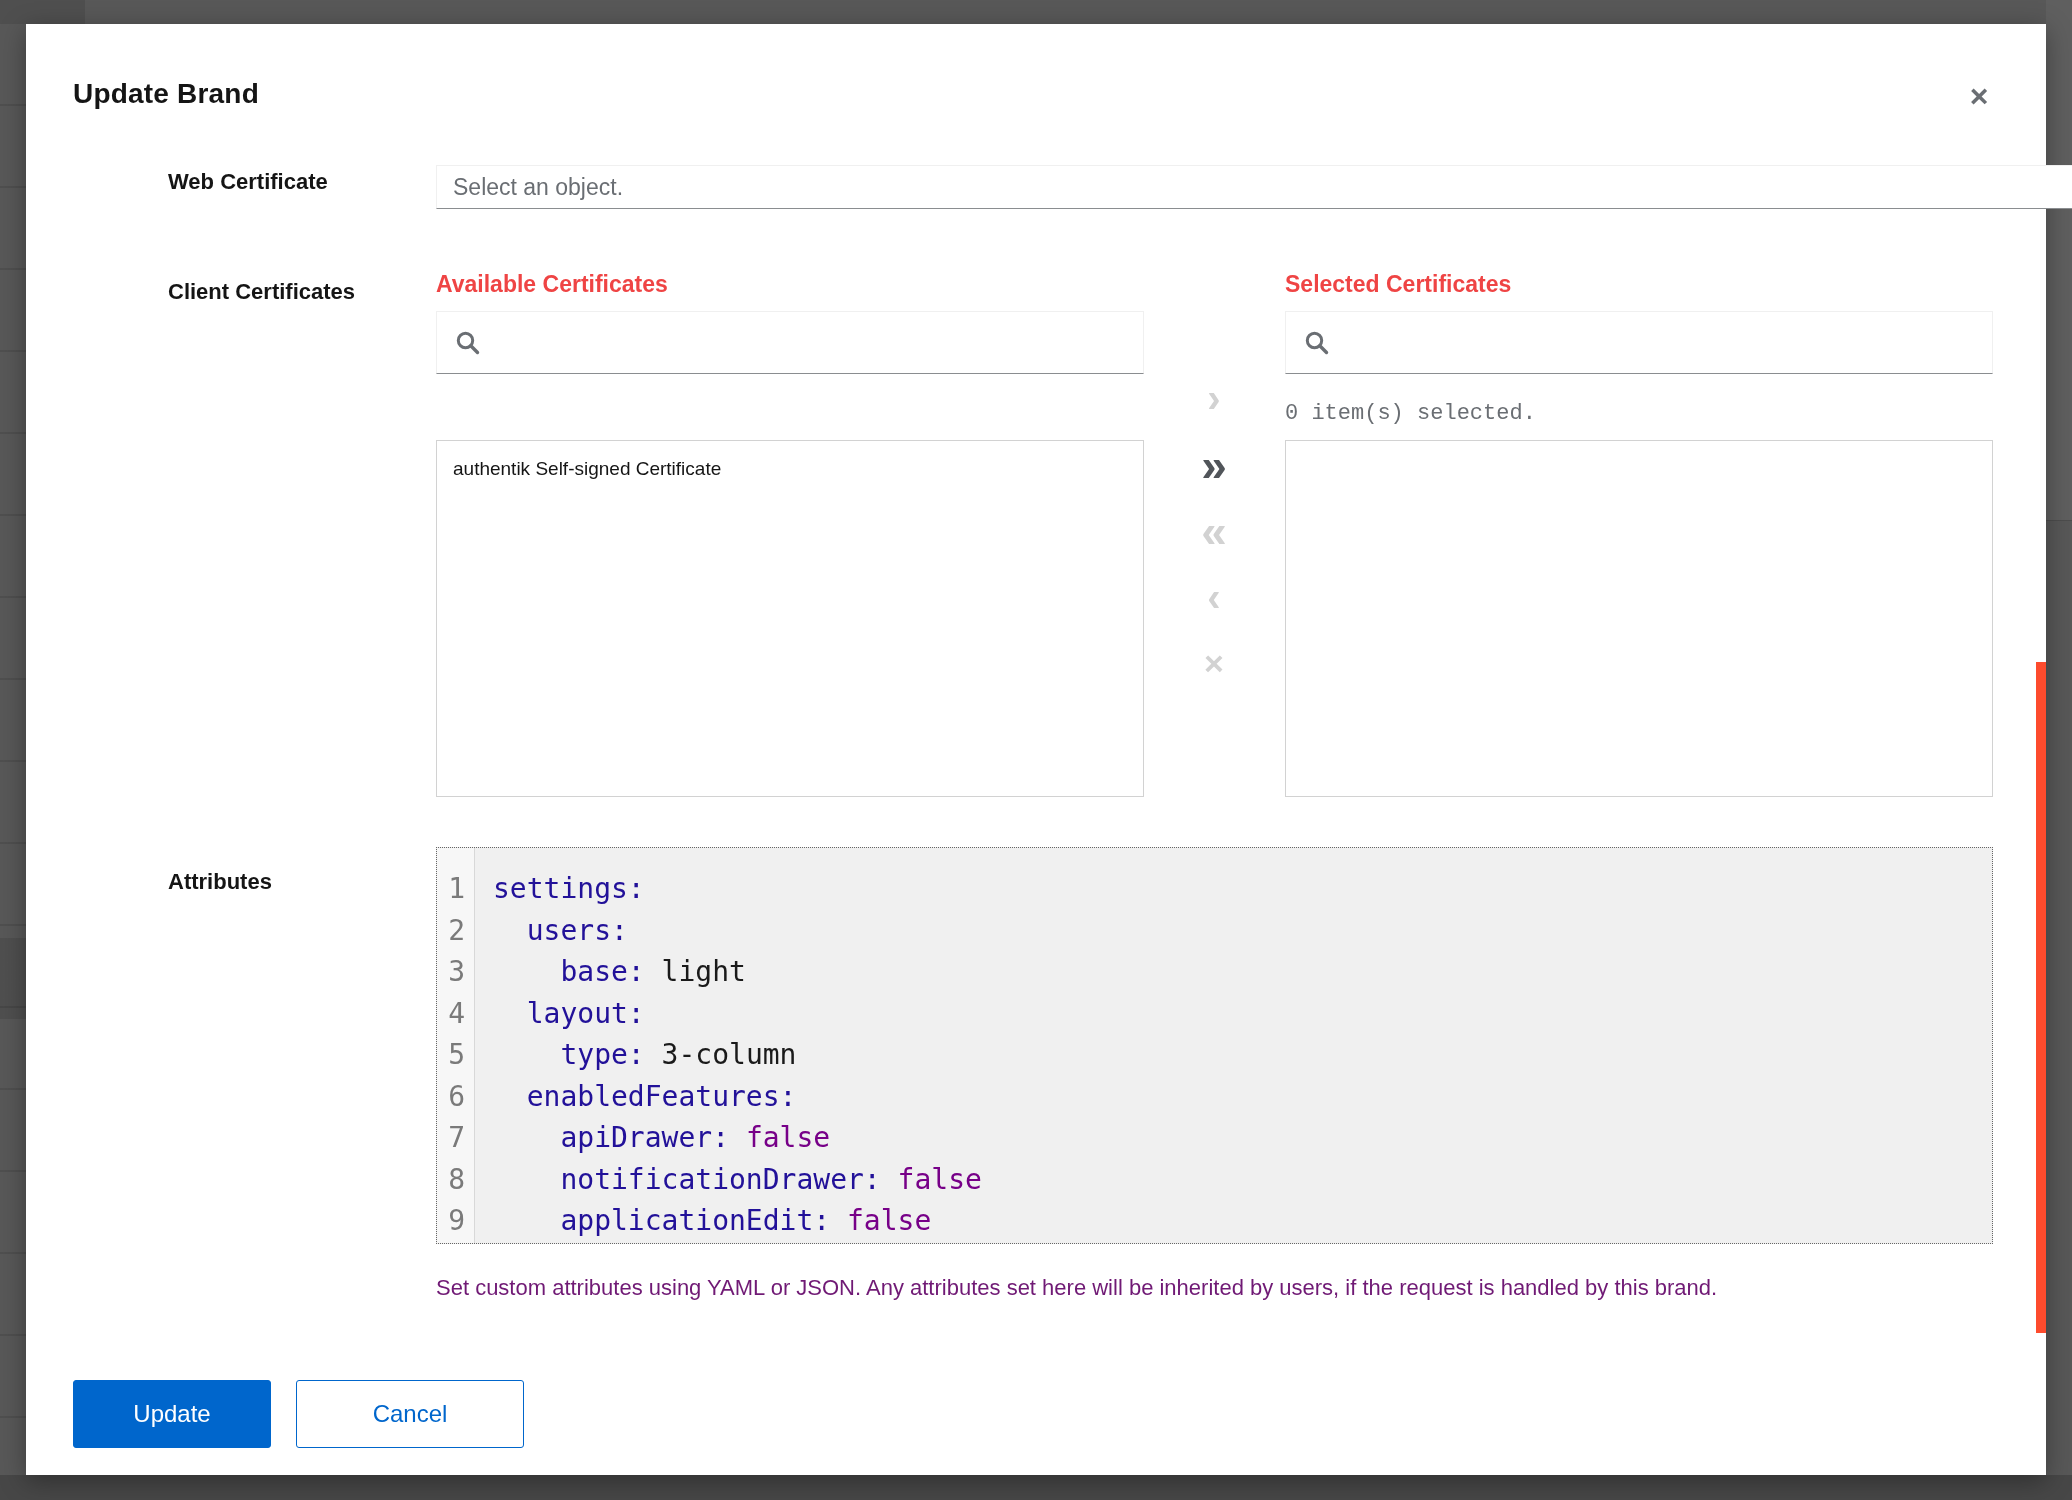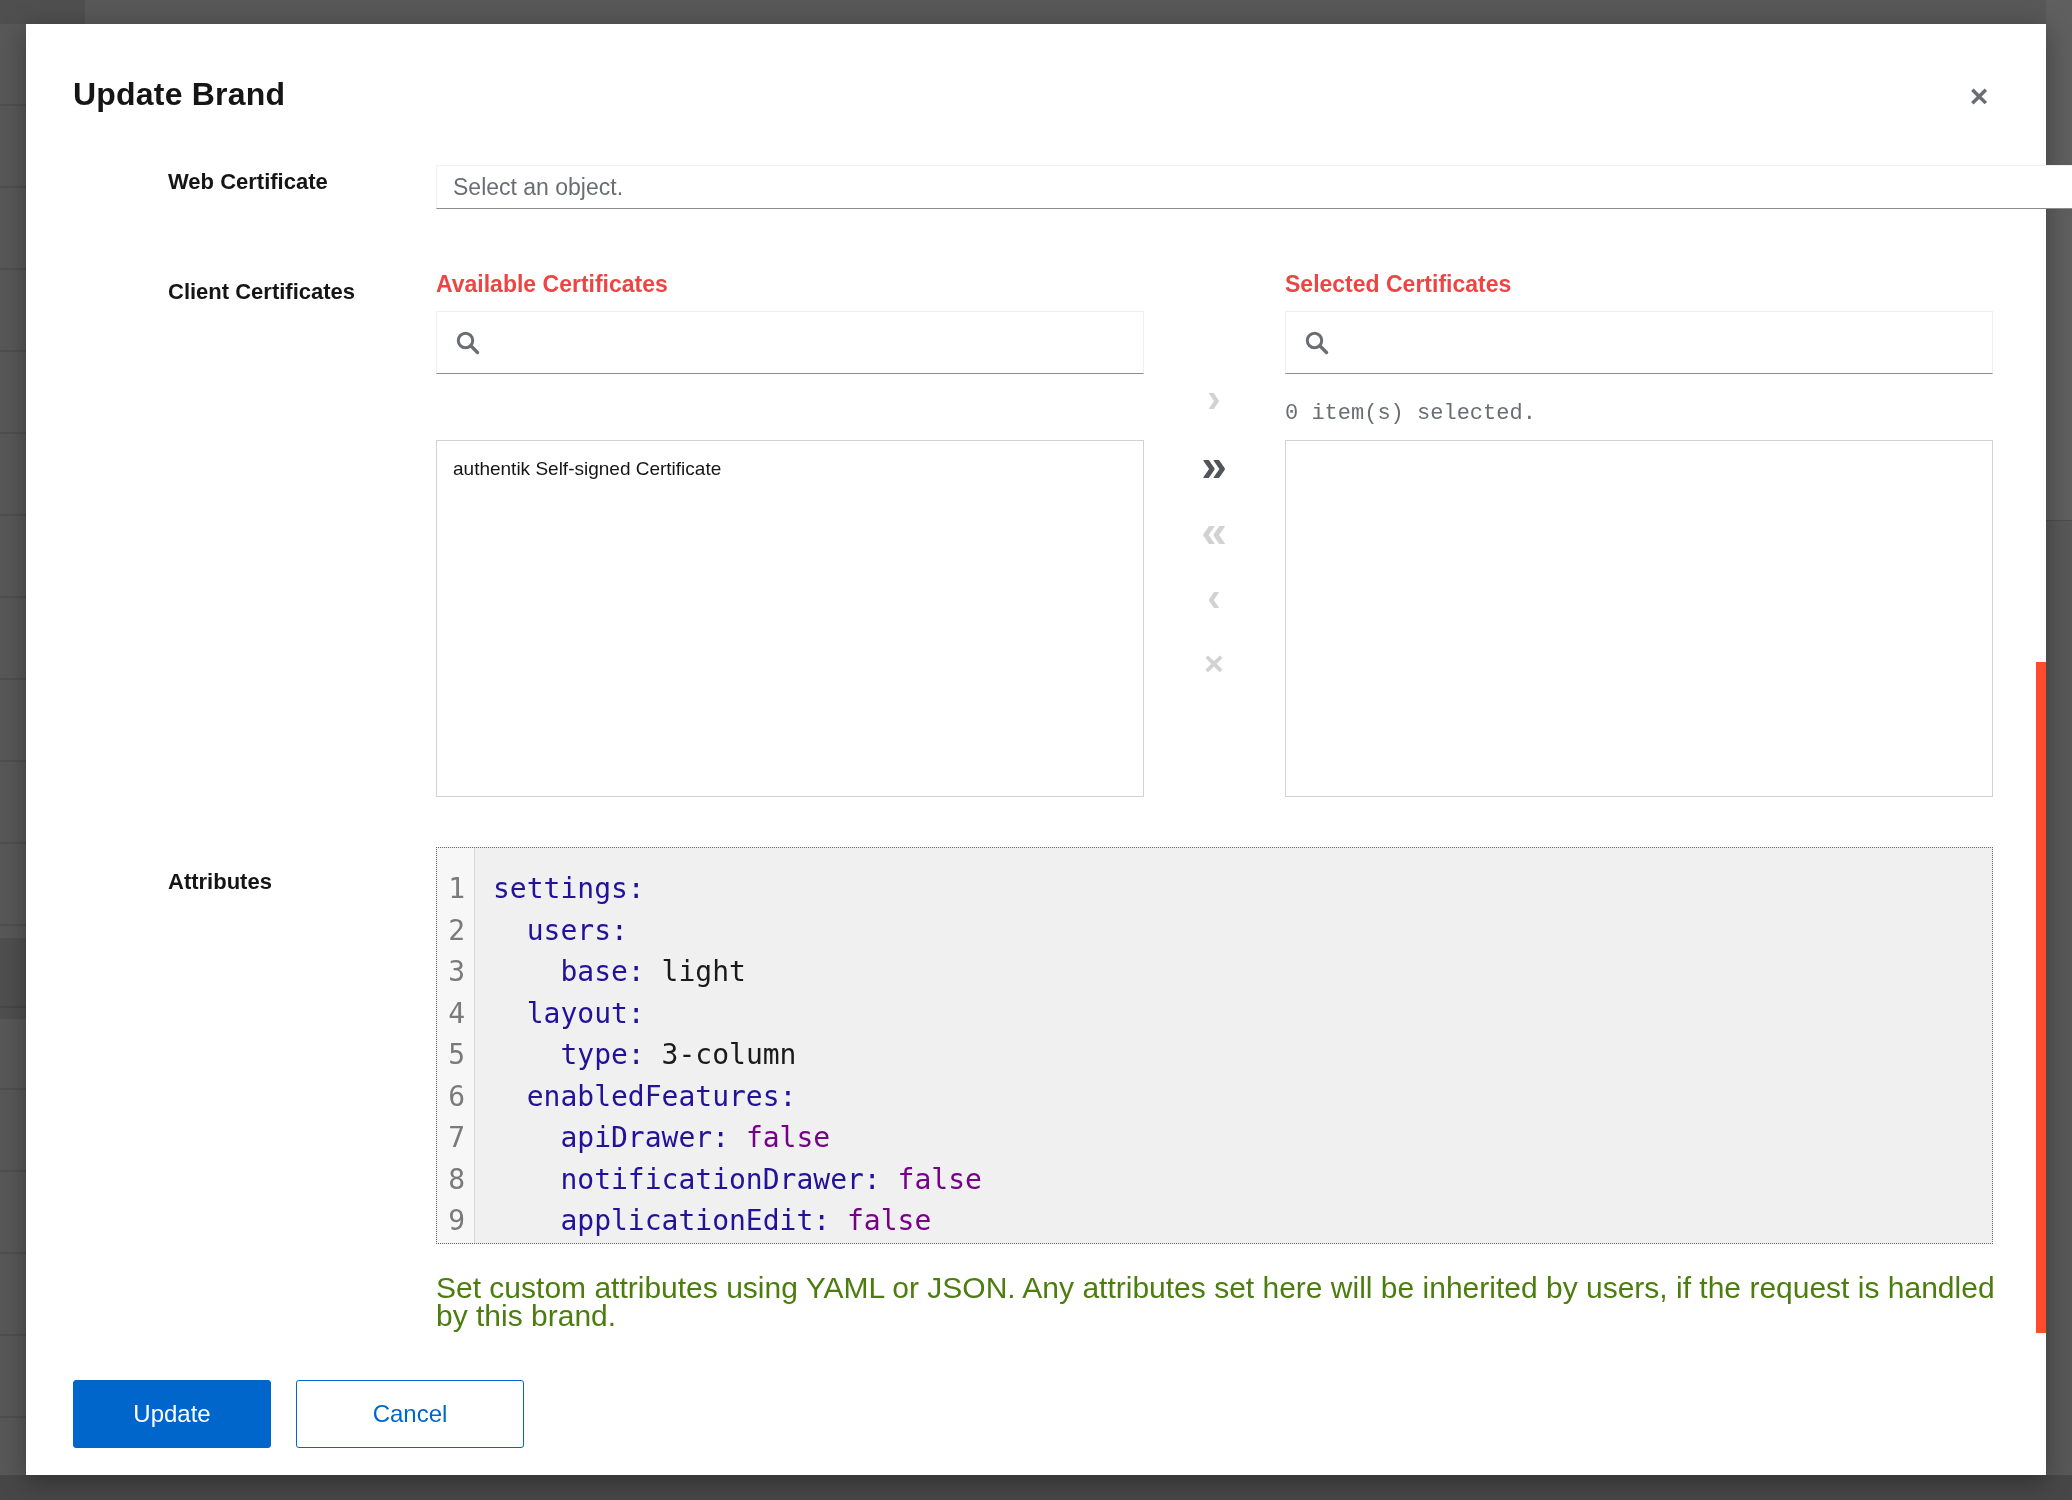--- a/index.html
+++ b/index.html
@@ -25,21 +25,21 @@
   }
   .bd-right-top{position:absolute;left:2046px;top:0;width:26px;height:521px;background:#5f5f5f;border-bottom:1px solid rgba(0,0,0,0.18);}
   .bd-bottom{position:absolute;left:0;top:1475px;width:2072px;height:25px;background:#474747;}
 
   
   .modal{
     position:absolute;left:26px;top:24px;width:2020px;height:1451px;
     background:#ffffff;box-shadow:0 6px 24px rgba(0,0,0,0.35);
   }
   .modal-title{
-    position:absolute;left:47px;top:48px;font-size:32px;line-height:44px;
+    position:absolute;left:47px;top:48px;font-size:28px;line-height:44px;
     font-weight:600;color:#151515;letter-spacing:.2px;
   }
   .close-btn{
     position:absolute;left:1931px;top:50px;width:44px;height:44px;
     background:none;border:none;cursor:pointer;
     font-size:32px;font-weight:700;color:#6a6e73;line-height:44px;text-align:center;
     font-family:"Liberation Sans",sans-serif;
   }
 
   .form-label{
@@ -117,21 +117,21 @@
   }
   .gutter .ln{padding-right:9px;}
   .codecol{flex:1;padding-top:20px;overflow:hidden;}
   .codecol .cl{padding-left:18px;white-space:pre;color:#1a1a1a;}
   .tok-key{color:var(--code-key);}
   .tok-kw{color:var(--code-kw);}
   .tok-plain{color:#1a1a1a;}
 
   .help-text{
     position:absolute;left:410px;top:1250px;width:1560px;
-    font-size:30px;color:#4d7c0f;line-height:28px;
+    font-size:22px;color:#701a75;line-height:28px;
   }
 
   
   .btn{
     position:absolute;top:1356px;height:68px;font-family:"Liberation Sans",sans-serif;
     font-size:24px;border-radius:3px;cursor:pointer;
   }
   .btn-primary{
     left:47px;width:198px;background:var(--primary);color:#fff;border:1px solid var(--primary);
   }

